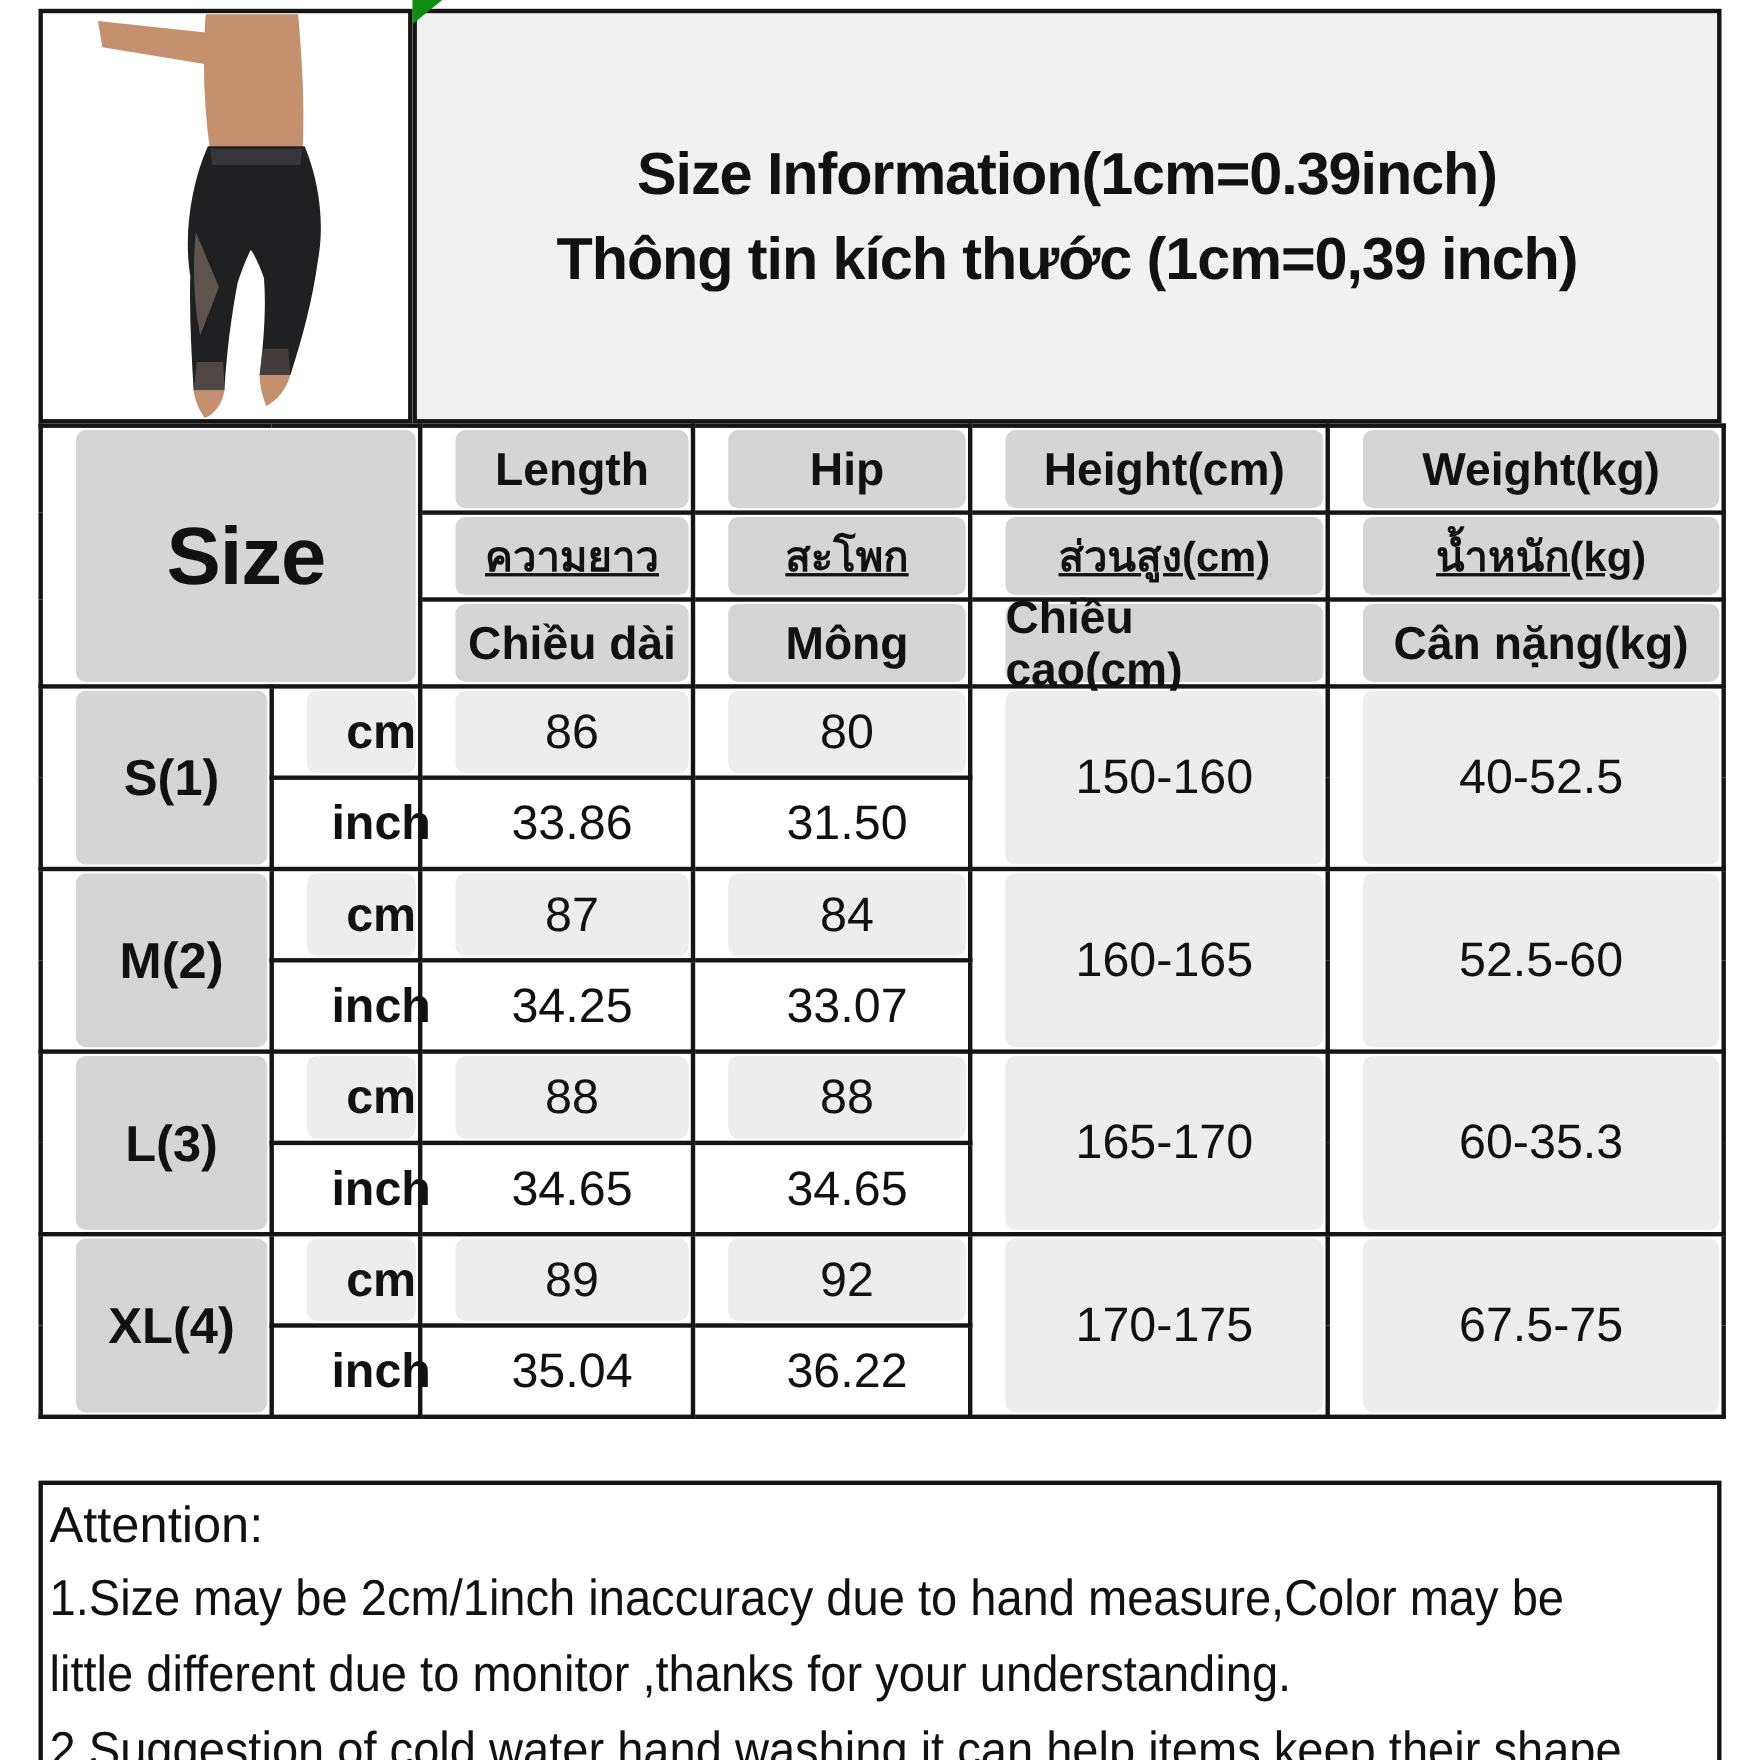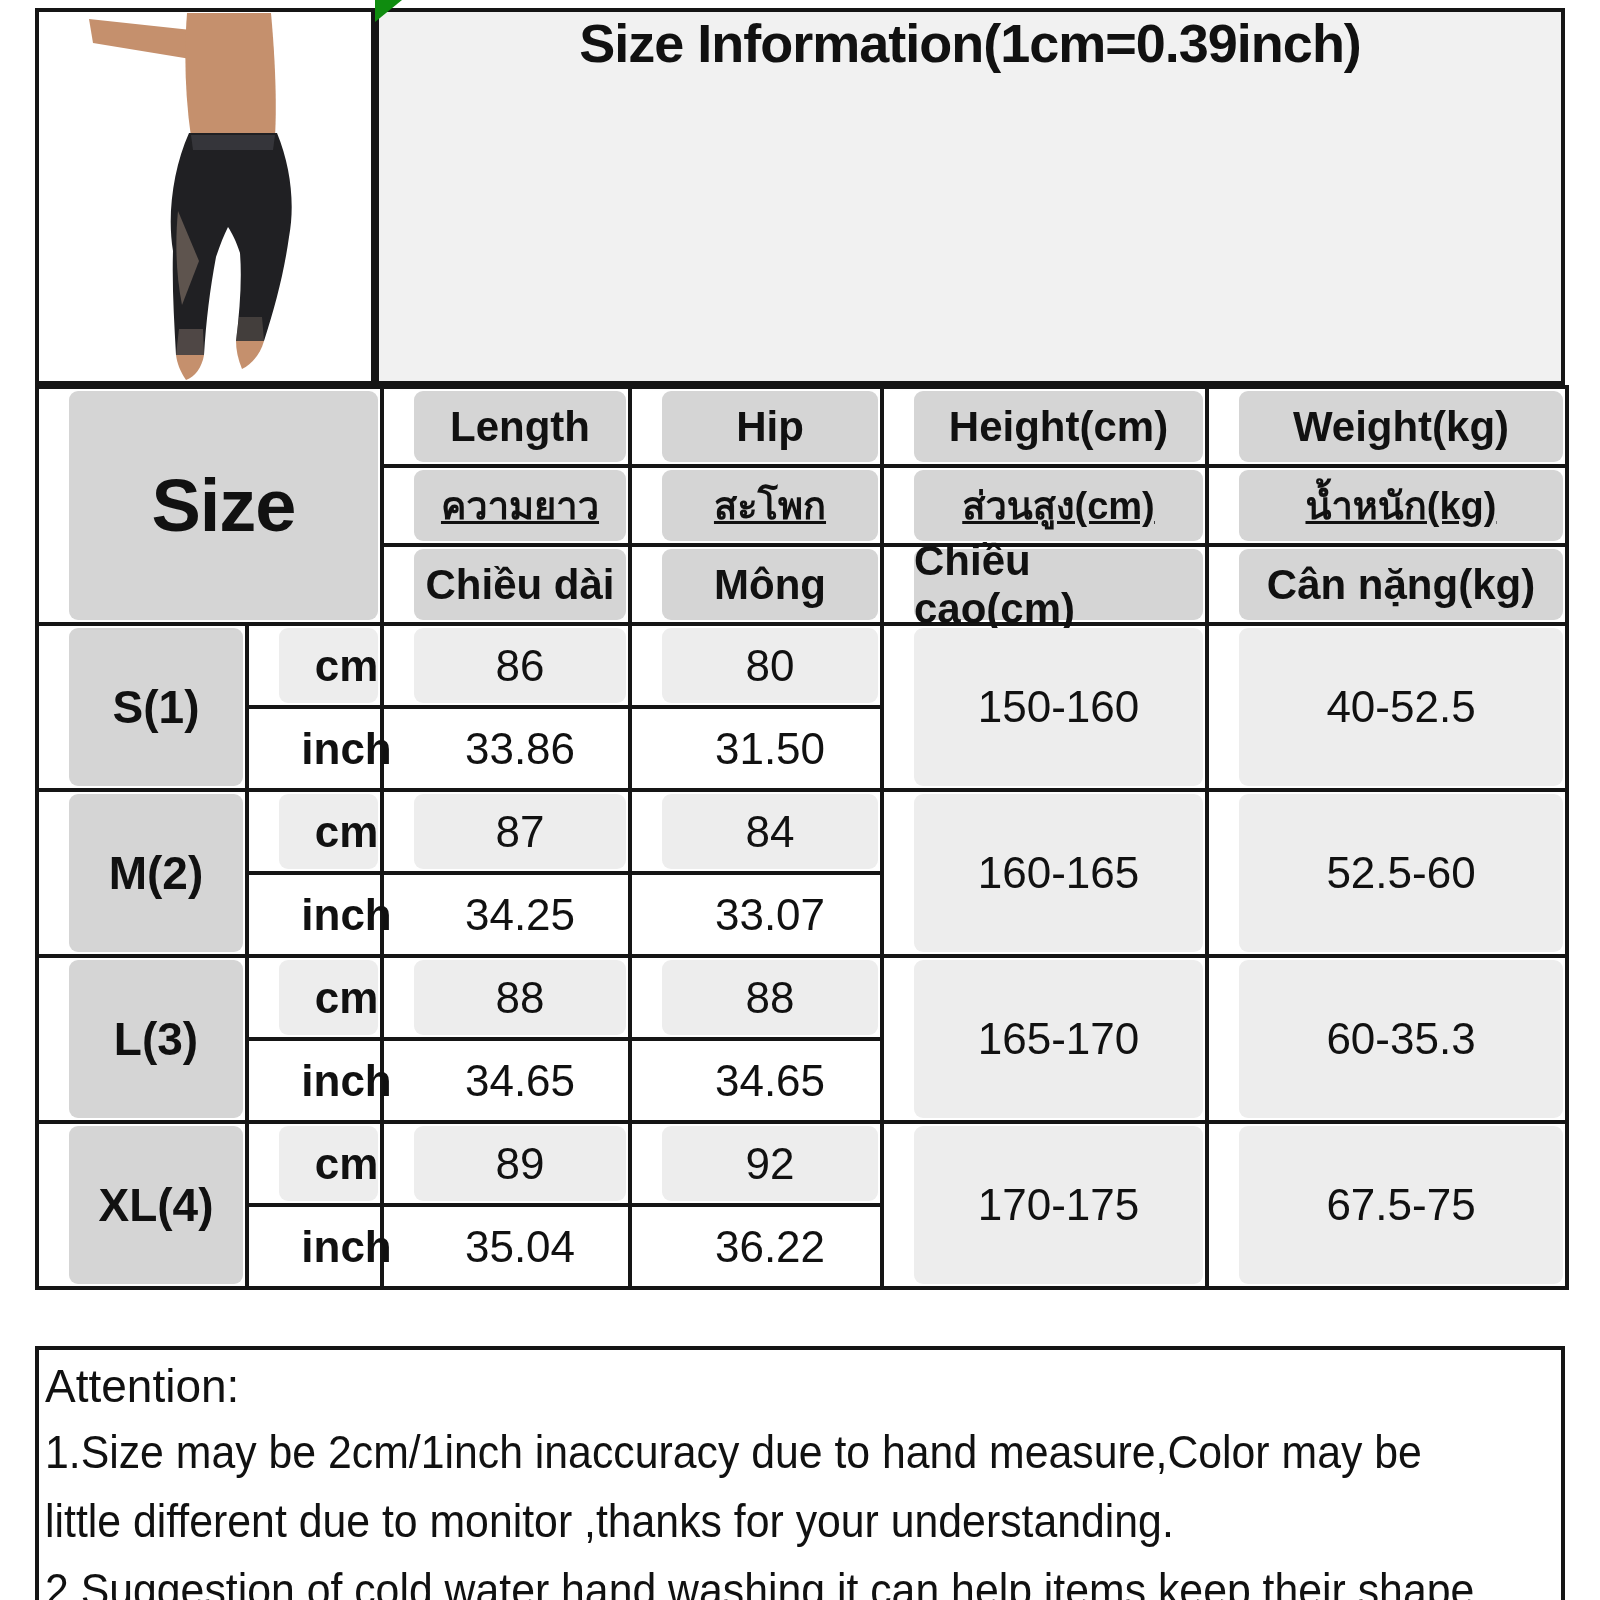--- a/index.html
+++ b/index.html
@@ -11,21 +11,21 @@
   
   .product-box{
     position:absolute;left:35px;top:8px;width:340px;height:377px;
     border:4px solid #151515;box-sizing:border-box;background:#ffffff;
     display:flex;align-items:stretch;justify-content:center;overflow:hidden;
   }
   .product-box svg{width:100%;height:100%;}
   .title-box{
     position:absolute;left:375px;top:8px;width:1190px;height:377px;
     border:4px solid #151515;box-sizing:border-box;background:#f1f1f1;
-    display:flex;flex-direction:column;align-items:center;
+    display:flex;flex-direction:column;align-items:center;justify-content:center;
     gap:16px;text-align:center;
   }
   .corner-flag{
     position:absolute;left:375px;top:0;width:0;height:0;z-index:5;
     border-top:22px solid #0f8c0f;border-right:27px solid transparent;
   }
   .title-en,.title-vi{font-size:54px;font-weight:bold;letter-spacing:-1px;}
   .title-th{font-size:50px;font-weight:bold;}
   
   table.size-table{
@@ -79,20 +79,21 @@
     <path d="M140,316 L164,316 L165,342 L137,342 Z" fill="#6f635b" opacity="0.6"></path>
     <path d="M200,304 L223,304 L225,328 L197,328 Z" fill="#6f635b" opacity="0.45"></path>
     <path d="M137,342 L165,342 C163,354 156,364 147,367 C141,358 138,350 137,342 Z" fill="#c5906d"></path>
     <path d="M197,328 L225,328 C221,342 212,352 203,356 C199,346 197,337 197,328 Z" fill="#c5906d"></path>
   </svg>
 </div>
 
 <div class="corner-flag"></div>
 <div class="title-box">
   <div class="title-en">Size Information(1cm=0.39inch)</div>
+  <div class="title-vi">Thông tin kích thước (1cm=0,39 inch)</div>
 </div>
 
 <table class="size-table">
   <colgroup>
     <col style="width:210px">
       <col style="width:135px">
       <col style="width:248px">
     <col style="width:252px">
       <col style="width:325px">
       <col style="width:360px">

